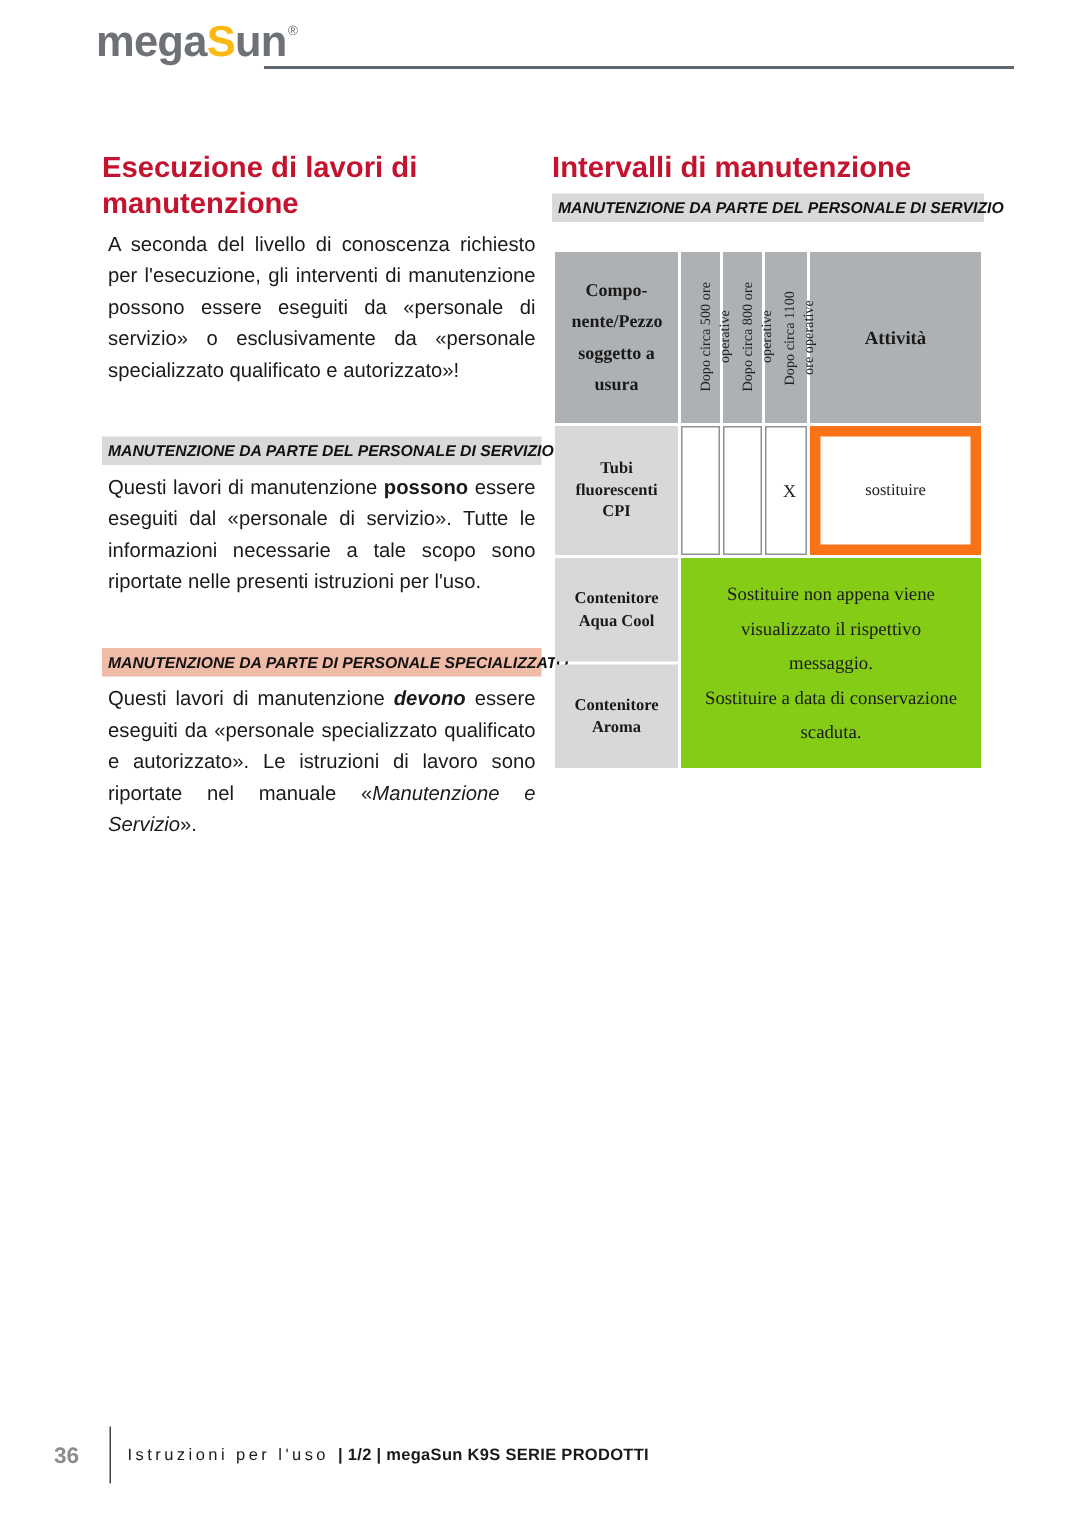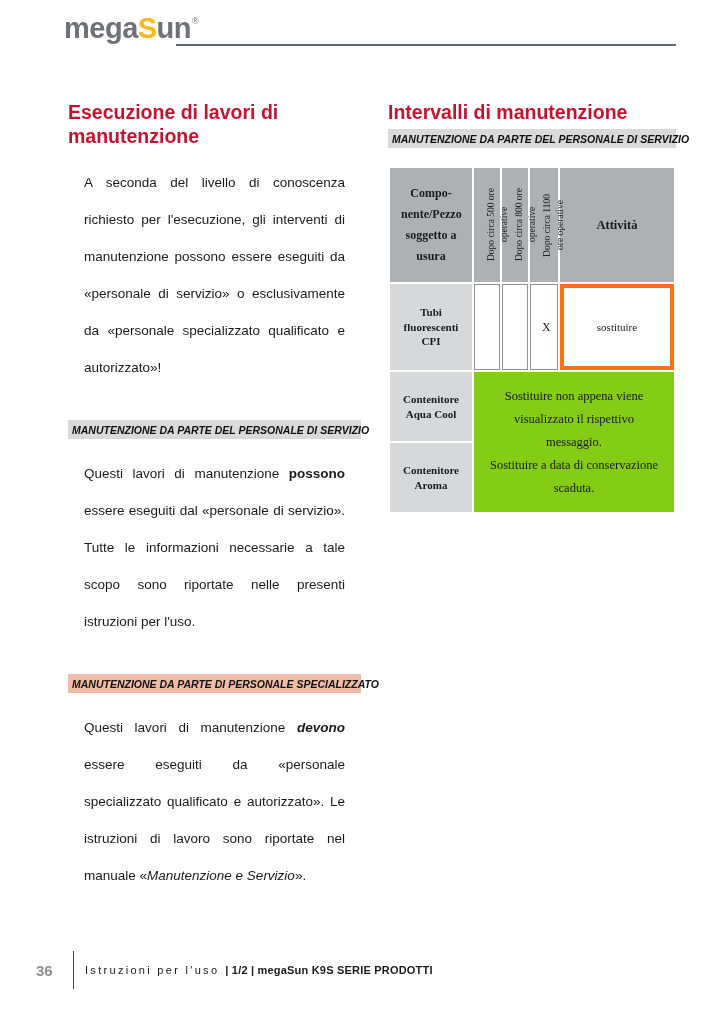--- a/index.html
+++ b/index.html
@@ -9,25 +9,25 @@
   
   .logo { position: absolute; left: 64px; top: 12px; font-size: 29px; font-weight: bold;
           letter-spacing: -0.5px; color: #6E7277; }
   .logo .logo-s { color: #FDB913; }
   .logo .reg { font-size: 9px; vertical-align: 14px; font-weight: normal; margin-left: 1px; }
   .head-rule { position: absolute; left: 176px; top: 44px; width: 500px; height: 0;
                border-top: 2px solid #5F6771; }
 
   
   .col-left  { position: absolute; left: 68px;  top: 100px; width: 293px; }
-  .col-right { position: absolute; left: 388px; top: 100px; width: 288px; }
+  .col-right { position: absolute; left: 368px; top: 100px; width: 288px; }
 
   h1.red { color: #C3132E; font-size: 19.5px; line-height: 24px; margin: 0 0 4px 0; }
 
-  .body-text { font-size: 13.5px; line-height: 37px; text-align: justify; margin: 16px; }
+  .body-text { font-size: 13.5px; line-height: 21px; text-align: justify; margin: 4px; }
   .body-text b { font-weight: bold; }
 
   .bar { height: 19px; display: flex; align-items: center; padding: 0 4px;
          font-size: 10.5px; font-weight: bold; color: #111; white-space: nowrap; font-style: italic; }
   .bar-gray { background: #D9D9D9; }
   .bar-pink { background: #F0BCA8; }
   .mt-sect { margin-top: 34px; }
 
   
   .col-right .bar { margin-top: 5px; }
@@ -38,21 +38,21 @@
   .th   { background: #AEB1B4; }
   .th-comp { font-size: 12px; font-weight: bold; line-height: 21px; height: 92px; }
   .th-rot  { font-size: 9.5px; color: #222; }
   .rot  { writing-mode: vertical-rl; transform: rotate(180deg); line-height: 1.35;
           margin: 0 auto; text-align: center; }
   .th-act { font-size: 12.5px; font-weight: bold; }
   .side { background: #D7D8DA; font-weight: bold; font-size: 11px; line-height: 14.5px; }
   .h-row1 { height: 64px; }
   .h-row2 { height: 47px; }
   .cell-plain { background: #ffffff; border: 1px solid #8F9295; font-size: 12px; }
-  .cell-act   { background: #ffffff; border: 4px solid #f97316; font-size: 11px; }
+  .cell-act   { background: #ffffff; border: 7px solid #f97316; font-size: 11px; }
   .note { background: #84cc16; text-align: left; font-size: 12.5px; line-height: 23px;
           padding: 6px 4px 6px 12px; vertical-align: middle; }
 
   
   .footer { position: absolute; left: 36px; top: 950px; height: 40px;
             display: flex; align-items: center; }
   .page-num { color: #8C8C8C; font-weight: bold; font-size: 15px; min-width: 24px; }
   .footer-vr { width: 1px; height: 38px; background: #444; margin: 0 11px 0 13px; }
   .footer-text { font-size: 11px; white-space: nowrap; display: flex; align-items: baseline; }
   .f-spaced { letter-spacing: 2.3px; }

